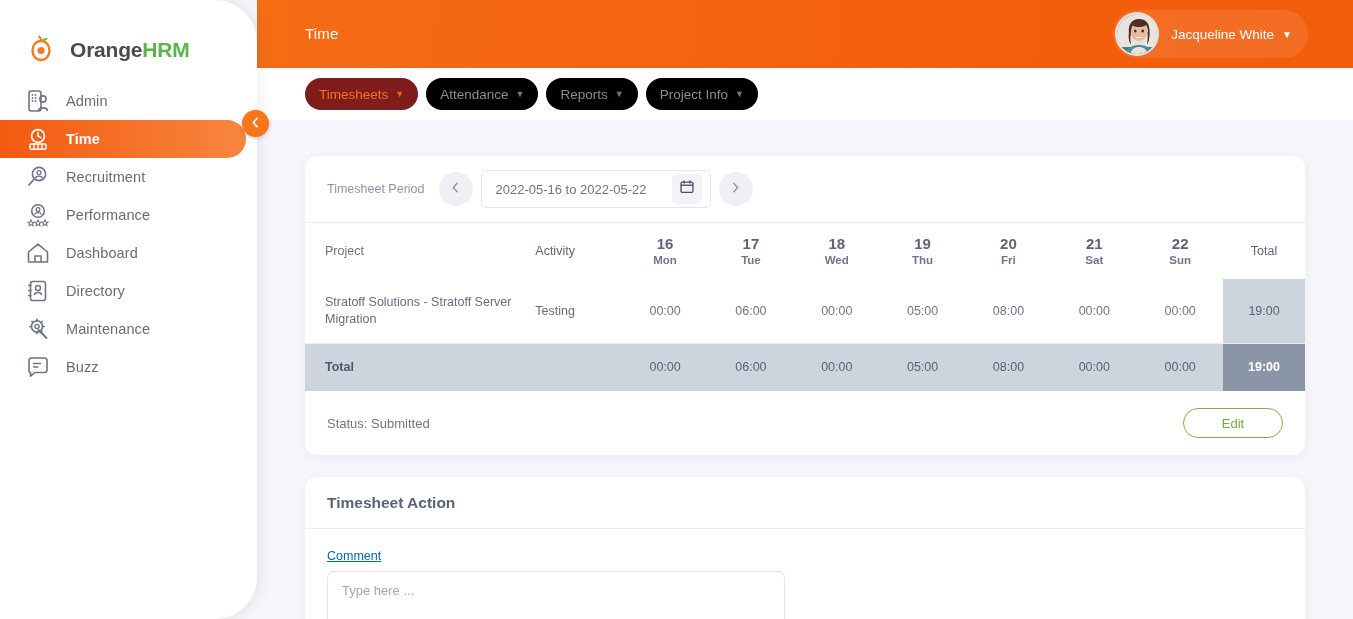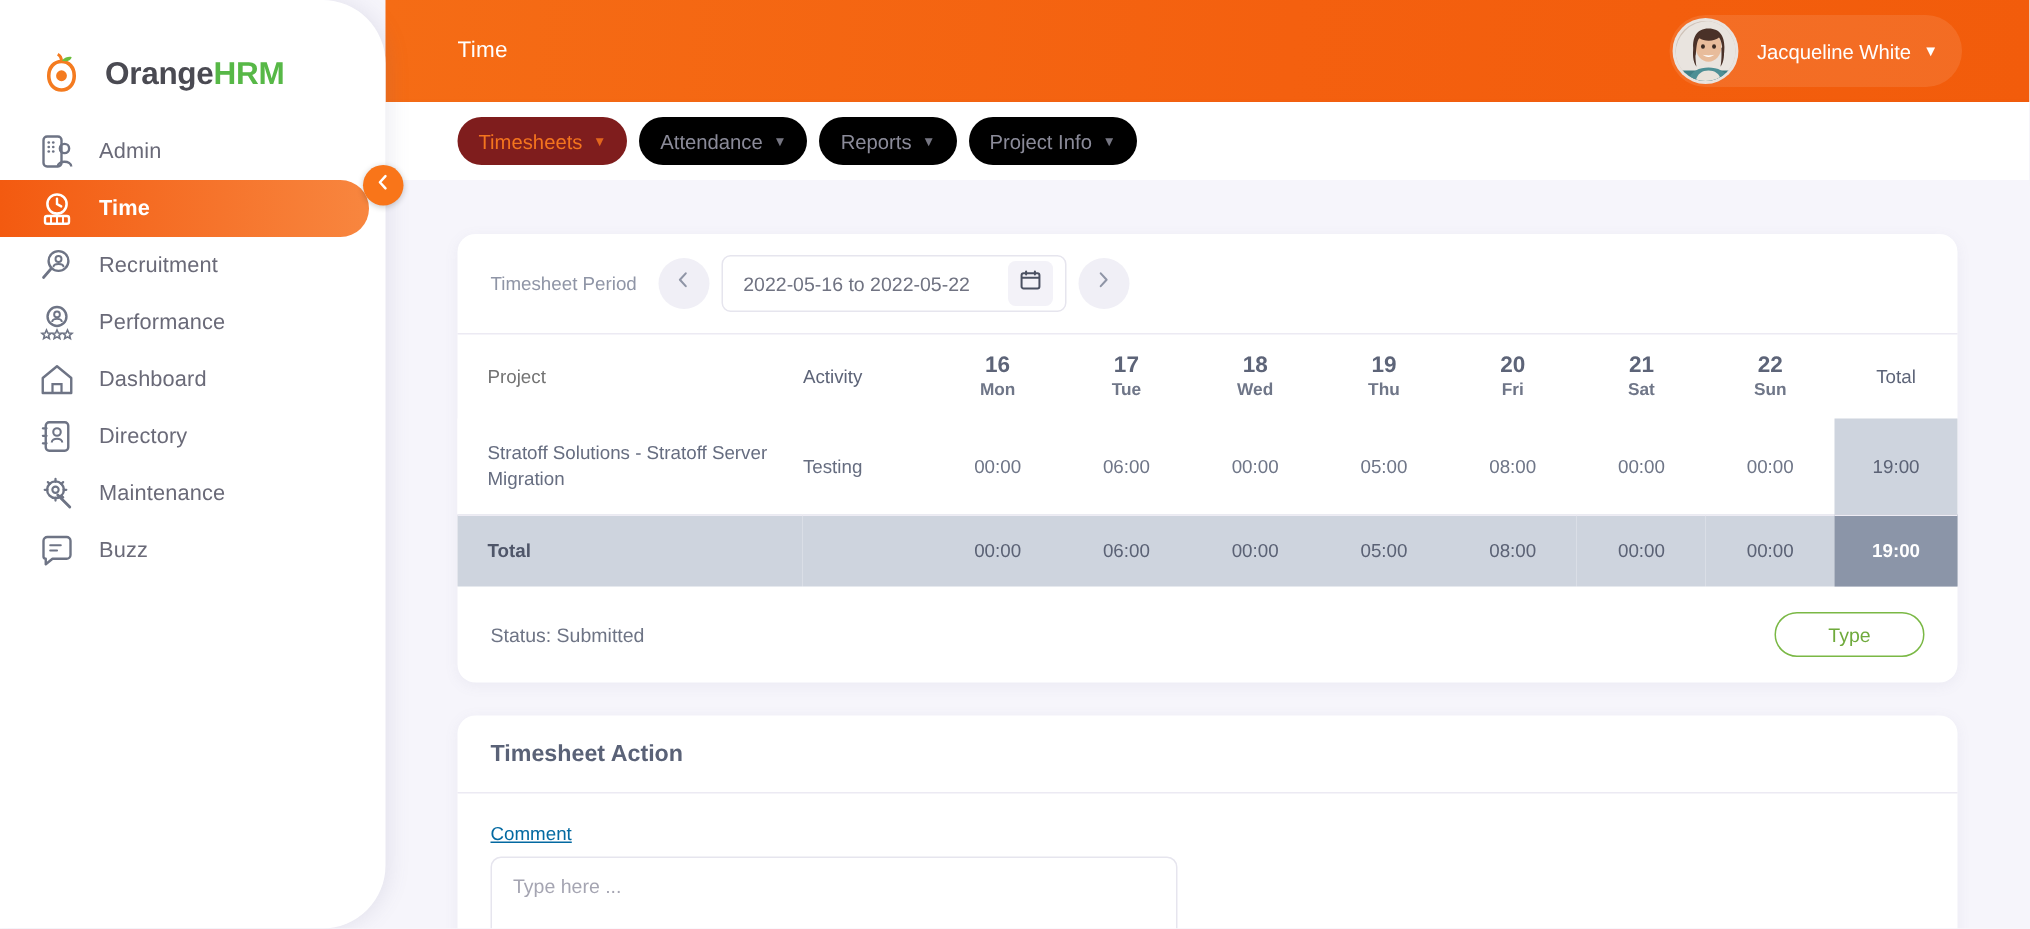--- a/index.html
+++ b/index.html
@@ -552,21 +552,21 @@
             <td class="t-day">08:00</td>
             <td class="t-day">00:00</td>
             <td class="t-day">00:00</td>
             <td class="t-total">19:00</td>
           </tr>
         </tbody>
       </table>
 
       <div class="status-bar">
         <span class="status-text">Status: Submitted</span>
-        <button class="edit-btn">Type</button>
+        <button class="edit-btn">Edit</button>
       </div>
     </div>
 
     <div class="card">
       <div class="action-head">
         <span class="action-title">Timesheet Action</span>
       </div>
       <div class="action-body">
         <div class="field-label">Comment</div>
         <textarea class="comment-area" placeholder="Type here ..." style=""></textarea>

